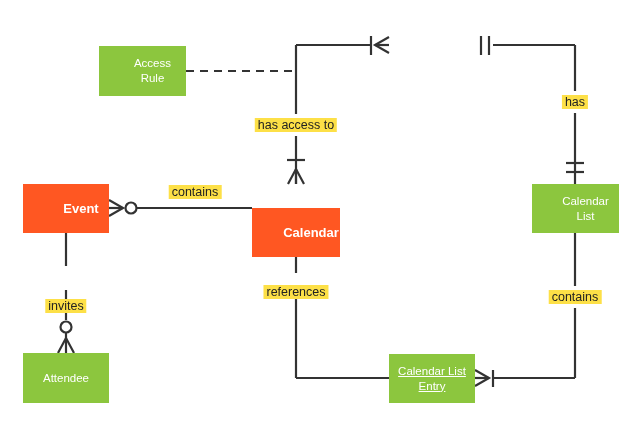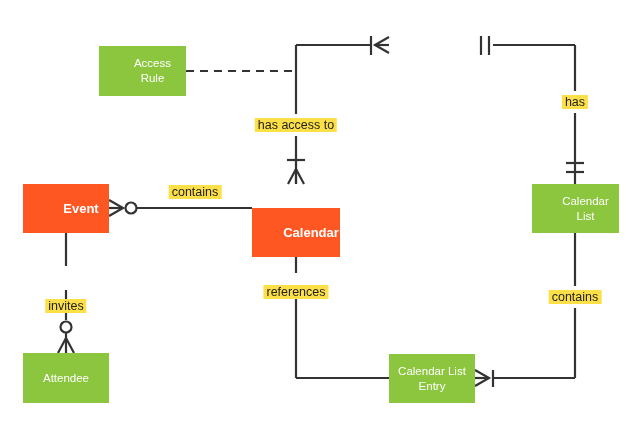--- a/index.html
+++ b/index.html
@@ -138,21 +138,21 @@
   </div>
 
   <div class="entity-box green" style="left:532px; top:184px; width:87px; height:49px;padding-left:22px;">
     <span>Calendar List</span>
   </div>
 
   <div class="entity-box green" style="left:23px; top:353px; width:86px; height:50px;">
     <span>Attendee</span>
   </div>
 
-  <div class="entity-box green" style="left:389px; top:354px; width:86px; height:49px;">
+  <div class="entity-box green" style="left:389px; top:354px; width:86px; height:49px;text-decoration:underline;">
     <span>Calendar List Entry</span>
   </div>
 
   <div class="edge-label" style="left:296px; top:125px;">
     <span>has access to</span>
   </div>
 
   <div class="edge-label" style="left:195px; top:192px;">
     <span>contains</span>
   </div>

